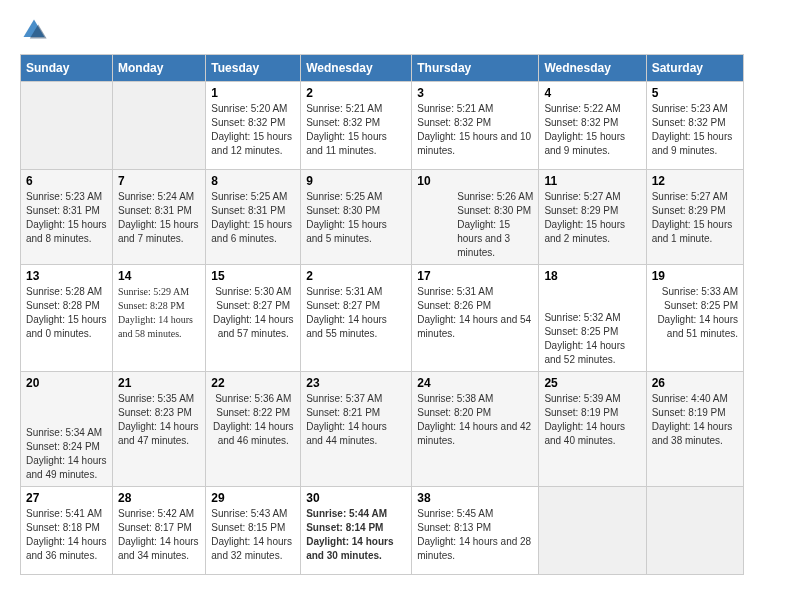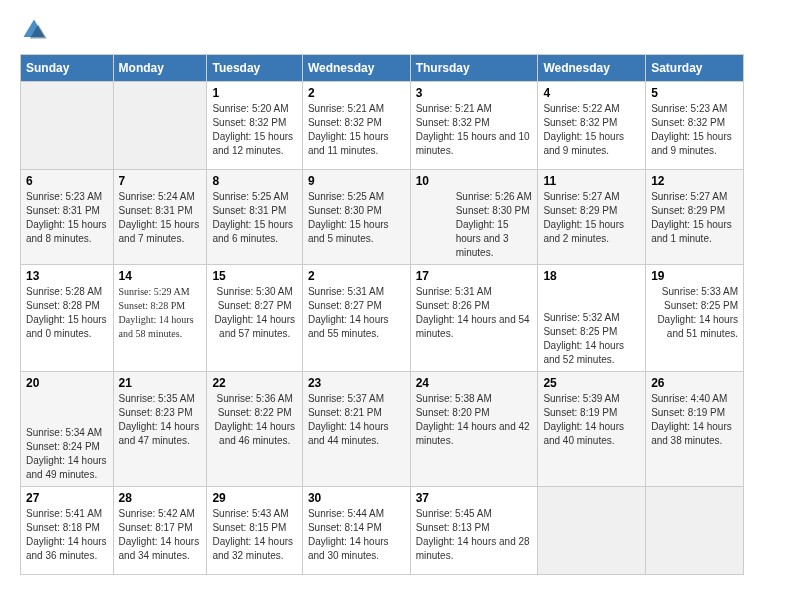--- a/index.html
+++ b/index.html
@@ -305,26 +305,26 @@
 Daylight: 14 hours and 34 minutes.</div>
           </td>
           <td>
             <span class="day-num">29</span>
             <div class="day-detail" style="white-space: pre-line;">Sunrise: 5:43 AM
 Sunset: 8:15 PM
 Daylight: 14 hours and 32 minutes.</div>
           </td>
           <td>
             <span class="day-num">30</span>
-            <div class="day-detail" style="white-space: pre-line;">Sunrise: 5:44 AM
+            <div class="day-detail" style="white-space: pre-line; font-weight: bold;">Sunrise: 5:44 AM
 Sunset: 8:14 PM
 Daylight: 14 hours and 30 minutes.</div>
           </td>
           <td>
-            <span class="day-num">37</span>
+            <span class="day-num">38</span>
             <div class="day-detail" style="white-space: pre-line;">Sunrise: 5:45 AM
 Sunset: 8:13 PM
 Daylight: 14 hours and 28 minutes.</div>
           </td>
           <td class="empty-cell"></td>
           <td class="empty-cell"></td>
         </tr>
       </tbody>
   </table>
 </div>

